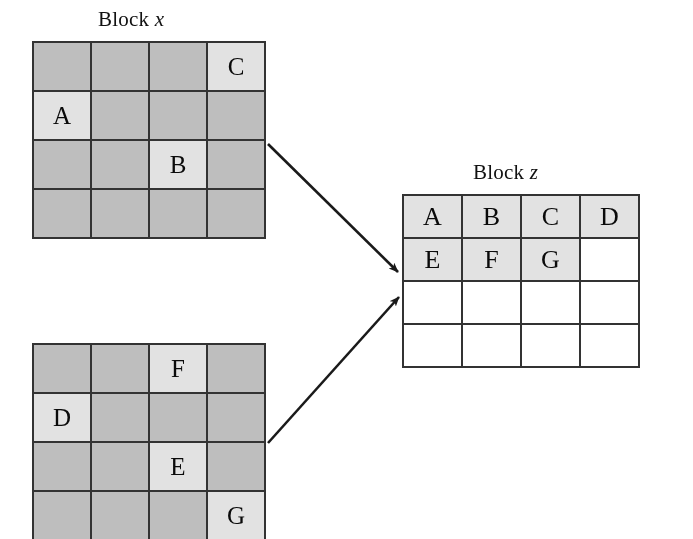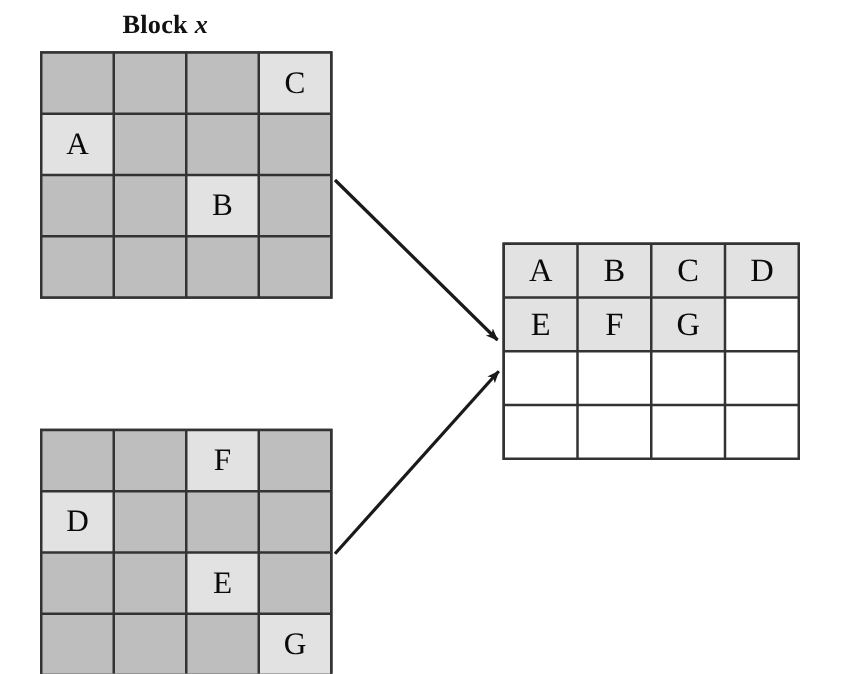--- a/index.html
+++ b/index.html
@@ -25,21 +25,20 @@
   }
 
   
   .block-title {
     position: absolute;
     font-size: 21px;
     line-height: 26px;
     letter-spacing: 0.2px;
     white-space: nowrap;
     color: #111111;
-    font-weight: bold;
   }
   .block-title .italic-var {
     font-style: italic;
   }
 
   #title-x { left: 98px;  top: 6px;   }
   #title-y { left: 98px;  top: 308px; }
   #title-z { left: 473px; top: 159px; }
 
   
@@ -146,20 +145,24 @@
       <div class="cell shade-dark"></div>
       <div class="cell shade-dark"></div>
       <div class="cell shade-light">E</div>
       <div class="cell shade-dark"></div>
       <div class="cell shade-dark"></div>
       <div class="cell shade-dark"></div>
       <div class="cell shade-dark"></div>
       <div class="cell shade-light">G</div>
     </div>
 
+  <div class="block-title" id="title-z">
+    <span>Block</span>
+    <span class="italic-var">z</span>
+  </div>
 
   <div class="grid dst" id="grid-z">
       <div class="cell shade-light">A</div>
       <div class="cell shade-light">B</div>
       <div class="cell shade-light">C</div>
       <div class="cell shade-light">D</div>
       <div class="cell shade-light">E</div>
       <div class="cell shade-light">F</div>
       <div class="cell shade-light">G</div>
       <div class="cell shade-none"></div>

